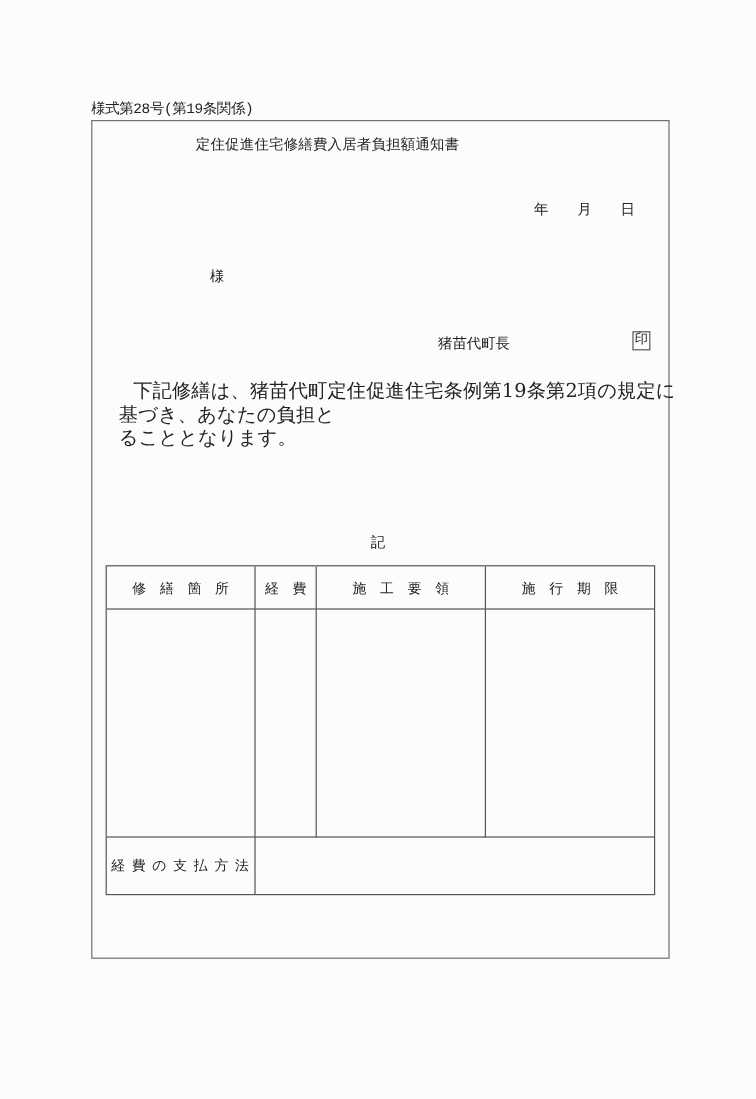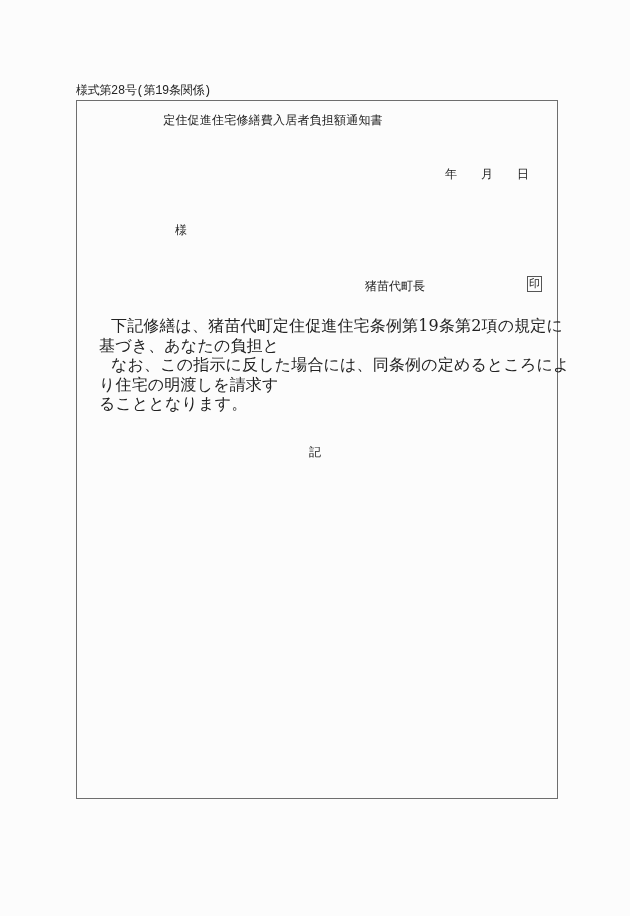--- a/index.html
+++ b/index.html
@@ -70,20 +70,41 @@
     <span class="abs date-row date-day">日</span>
   </div>
 
   <div class="abs addressee">様</div>
 
   <div class="abs issuer">猪苗代町長</div>
   <div class="abs seal">印</div>
 
   <div class="body-text">
     <p>下記修繕は、猪苗代町定住促進住宅条例第19条第2項の規定に基づき、あなたの負担と</p>
-    <p>なお、この指示に反した場合には、同条例の定めるところにより住宅の明渡しを請求す</p>
     <p class="noindent">ることとなります。</p>
   </div>
 
   <div class="abs ki">記</div>
 
+  <div class="tbl">
+
+    <div class="hline" style="top:35px; width:456px;"></div>
+    <div class="hline" style="top:225px; width:456px;"></div>
+
+    <div class="vline" style="left:123px; top:0; height:273px;"></div>
+    <div class="vline" style="left:174px; top:0; height:226px;"></div>
+    <div class="vline" style="left:315px; top:0; height:226px;"></div>
+
+    <div class="cell-label" style="left:0; width:123px; top:11px;">修　繕　箇　所</div>
+    <div class="cell-label" style="left:124px; width:50px; top:11px;">経　費</div>
+    <div class="cell-label" style="left:175px; width:140px; top:11px;">施　工　要　領</div>
+    <div class="cell-label" style="left:316px; width:140px; top:11px;">施　行　期　限</div>
+
+    <div style="position:absolute; left:0; top:36px; width:123px; height:189px;"></div>
+    <div style="position:absolute; left:124px; top:36px; width:50px; height:189px;"></div>
+    <div style="position:absolute; left:175px; top:36px; width:140px; height:189px;"></div>
+    <div style="position:absolute; left:316px; top:36px; width:140px; height:189px;"></div>
+
+    <div class="cell-label" style="left:0; width:123px; top:242px; letter-spacing:1px;">経 費 の 支 払 方 法</div>
+    <div style="position:absolute; left:124px; top:226px; width:332px; height:47px;"></div>
+  </div>
 
 </div>
 
 </body></html>

